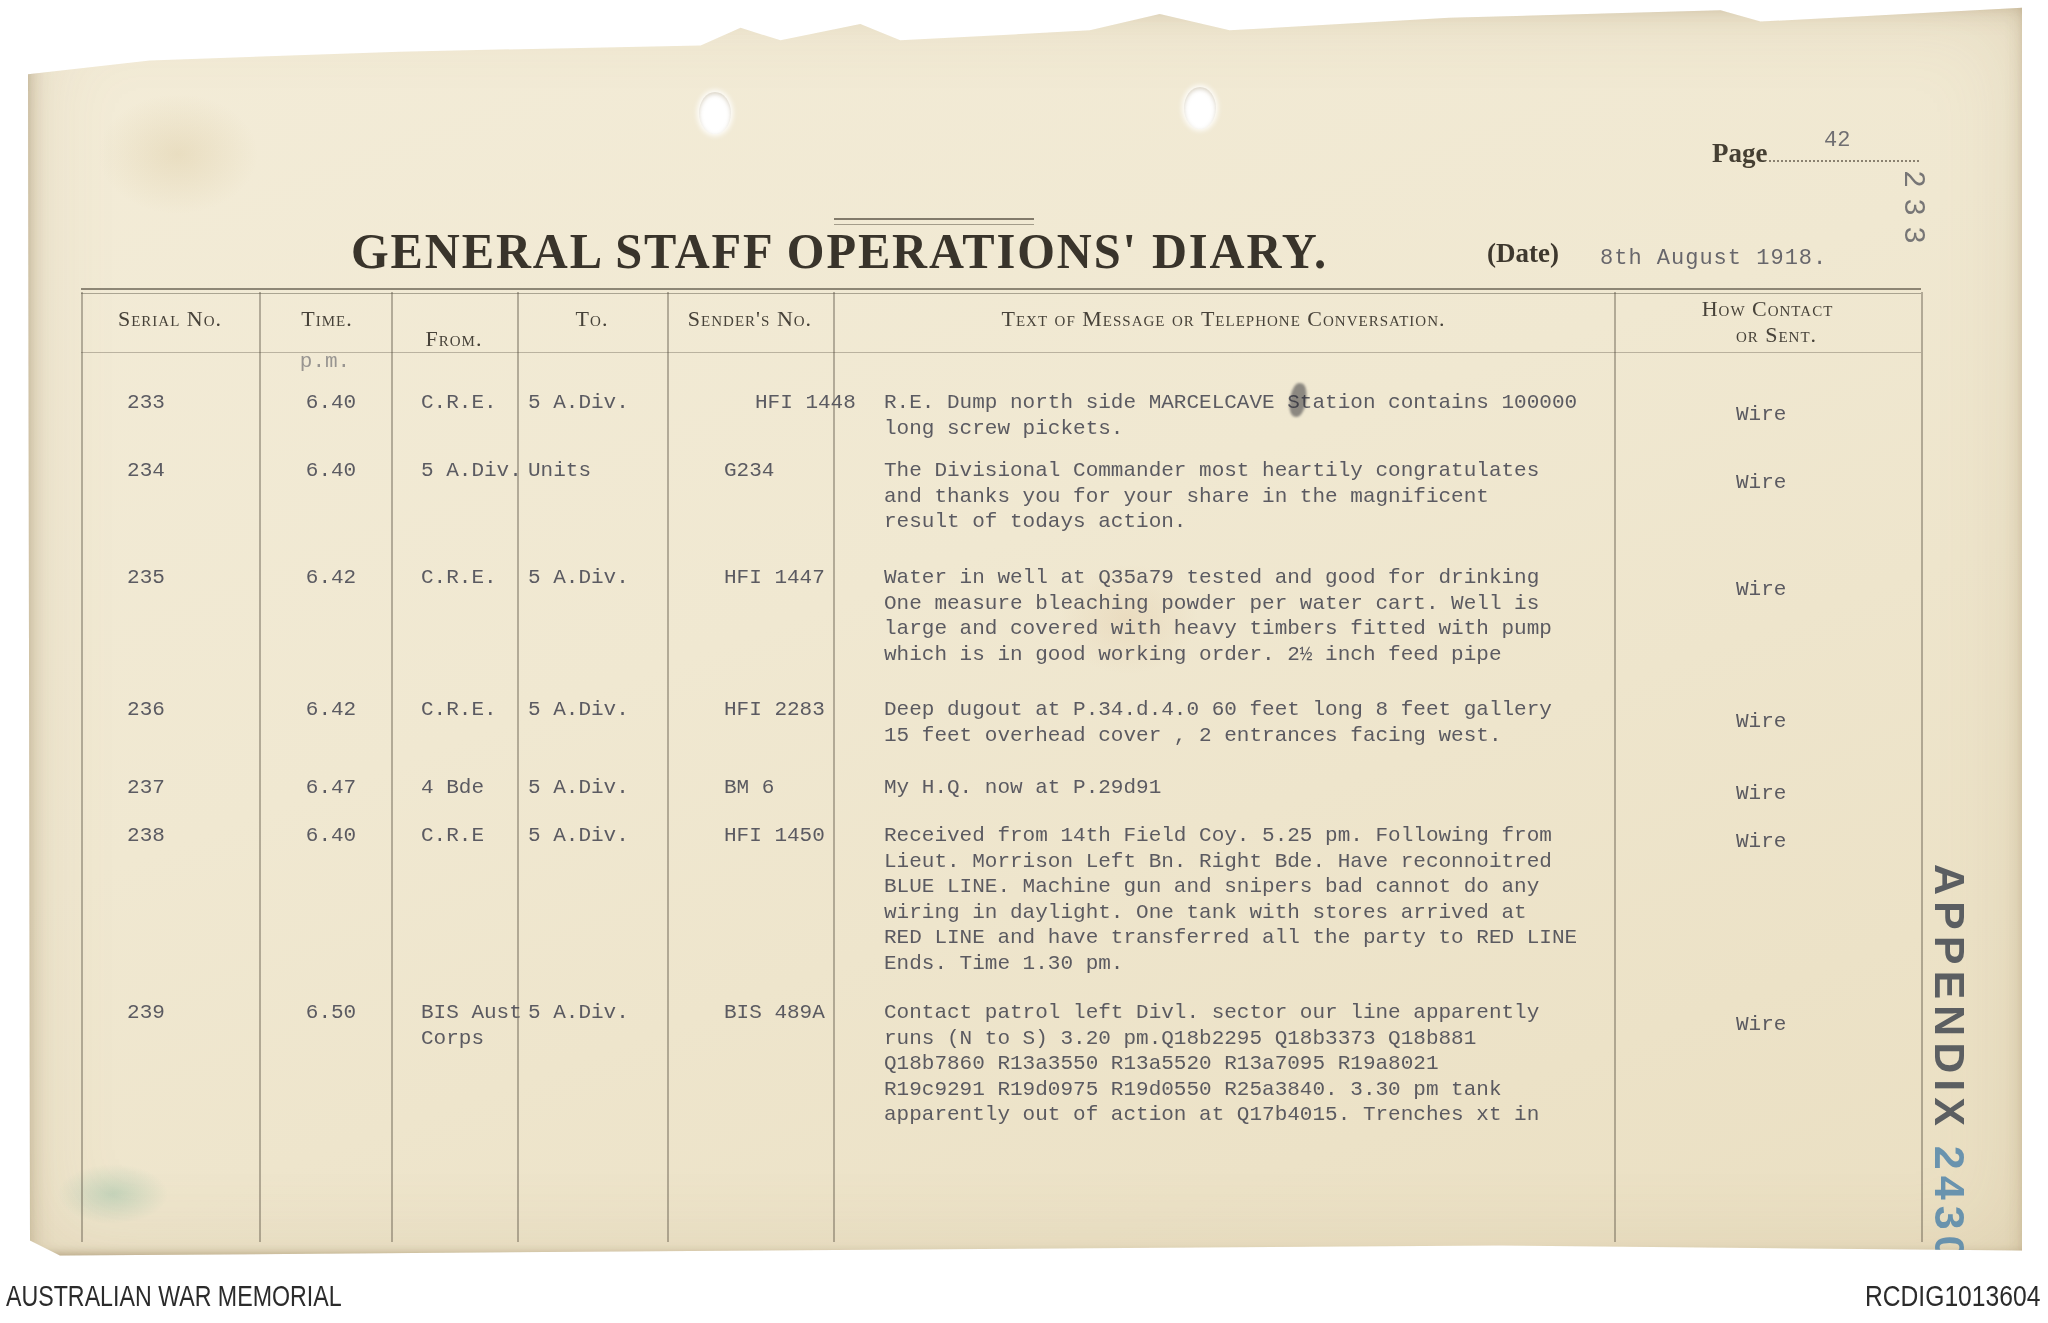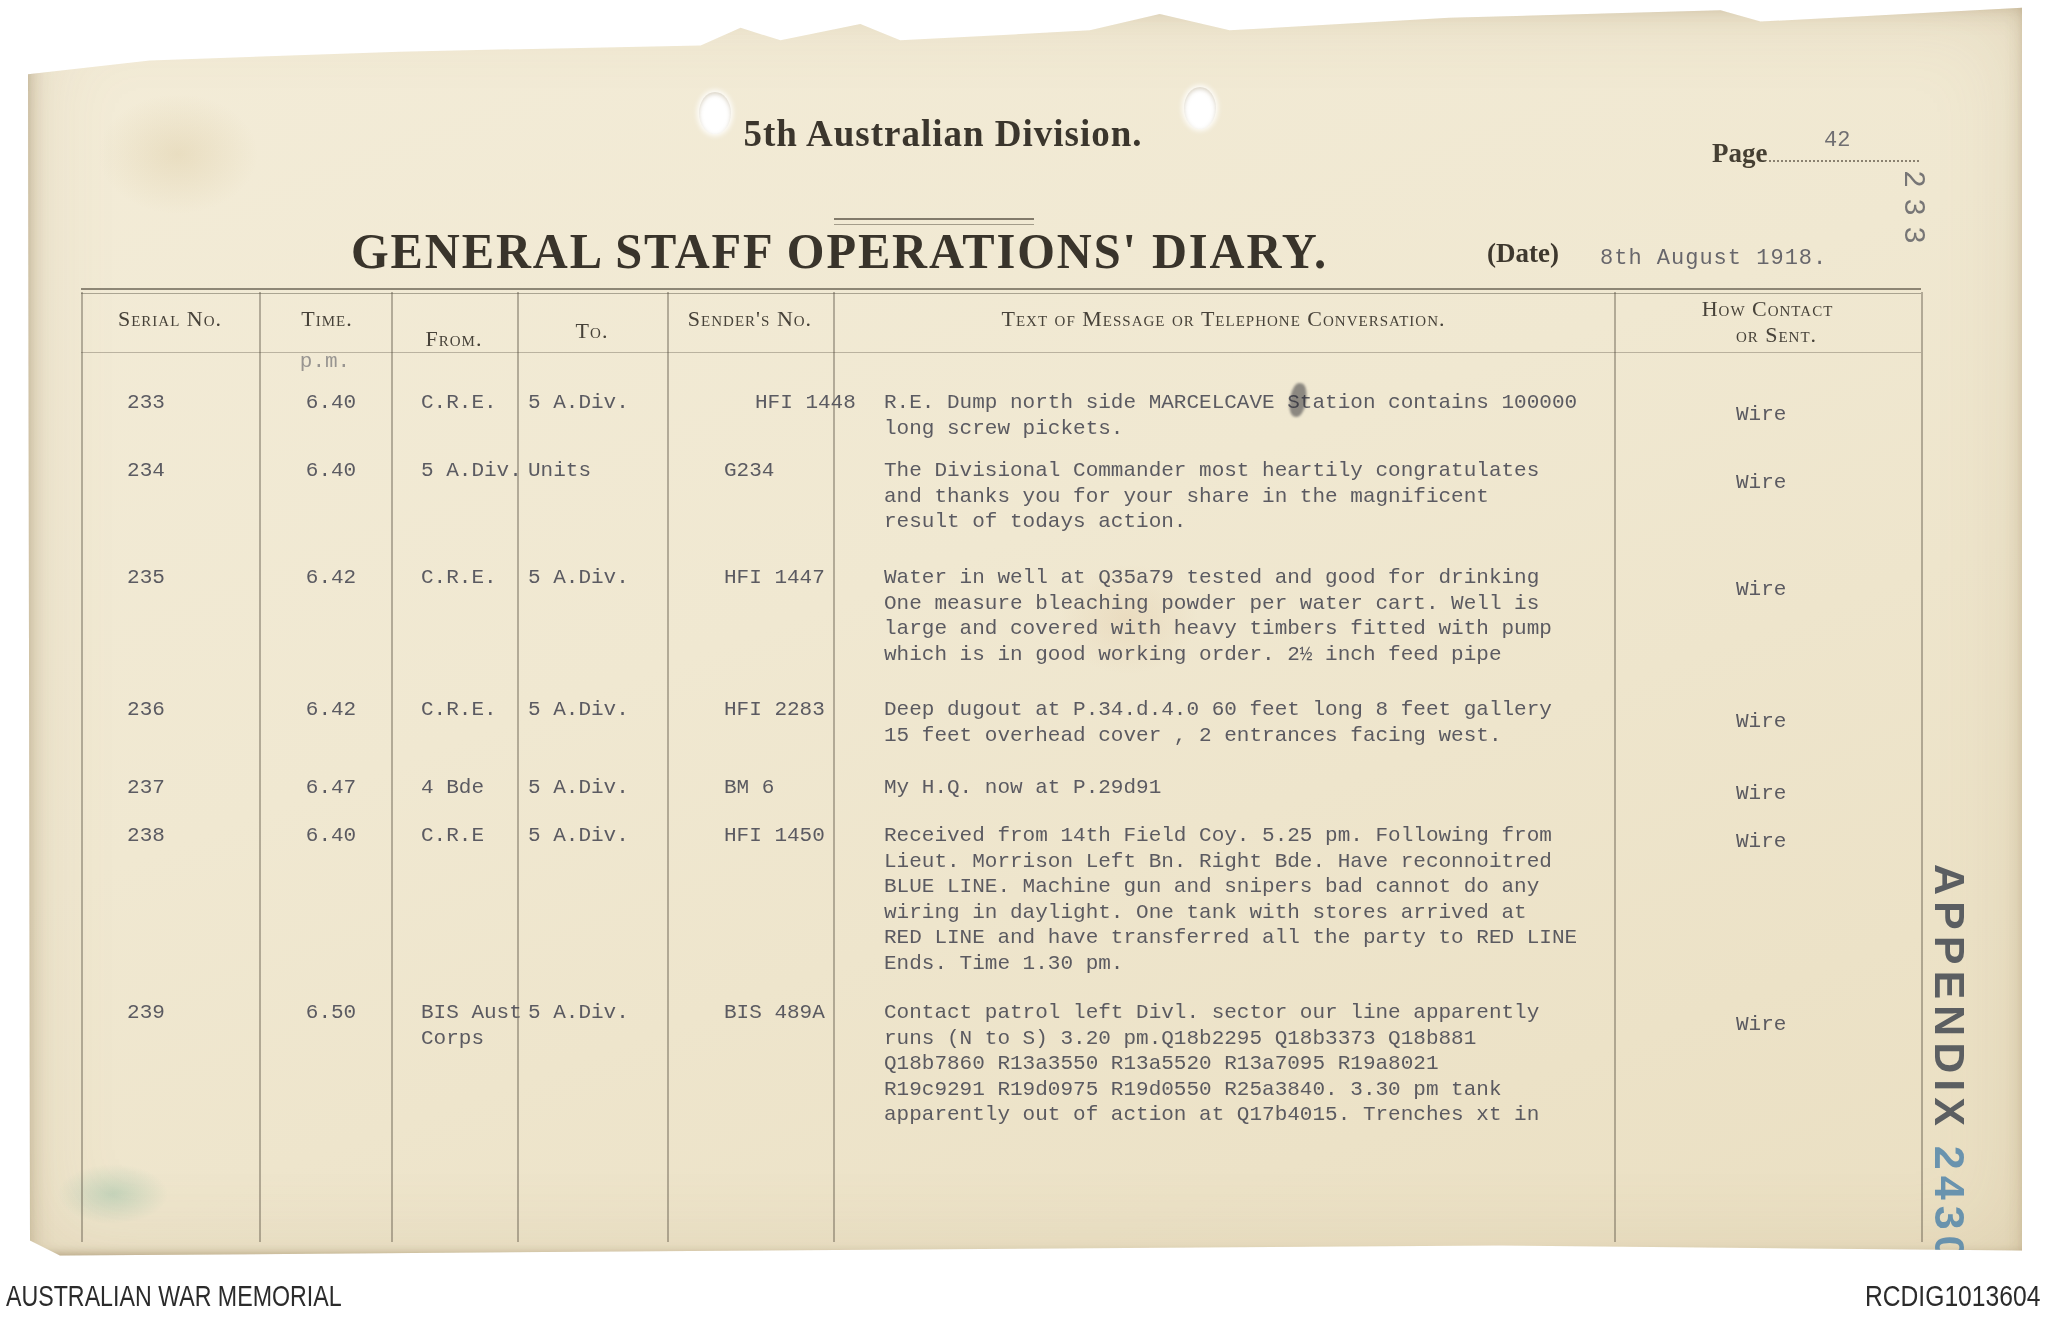--- a/index.html
+++ b/index.html
@@ -80,21 +80,20 @@
 
   <div class="paper">
 
     <div class="stain" style="left:70px;top:90px;width:160px;height:120px;background:radial-gradient(closest-side,rgba(190,160,95,.18),rgba(190,160,95,0));"></div>
     <div class="stain" style="left:1030px;top:560px;width:140px;height:110px;background:radial-gradient(closest-side,rgba(205,160,110,.16),rgba(205,160,110,0));"></div>
     <div class="stain" style="left:30px;top:1160px;width:110px;height:60px;background:radial-gradient(closest-side,rgba(90,165,140,.28),rgba(90,165,140,0));"></div>
 
     <div class="punch-hole" style="left:671px;top:88px;"></div>
     <div class="punch-hole" style="left:1156px;top:83px;"></div>
 
-    <div class="division-title">5th Australian Division.</div>
     <div class="title-rule" style="left:806px;top:214px;width:200px;"></div>
     <div class="title-rule" style="left:806px;top:220px;width:200px;height:1px;opacity:.7;"></div>
 
     <div class="page-row">
       <span>Page</span><span class="page-dots"></span>
     </div>
     <div class="page-number typed">42</div>
 
     <div class="ops-title">GENERAL STAFF OPERATIONS' DIARY.</div>
     <div class="date-label">(Date)</div>
@@ -115,21 +114,21 @@
     <div class="vline" style="left:489px;"></div>
     <div class="vline" style="left:639px;"></div>
     <div class="vline" style="left:805px;"></div>
     <div class="vline" style="left:1586px;"></div>
     <div class="vline" style="left:1893px;"></div>
 
     <div class="th" style="left:53px;top:302px;width:178px;">Serial No.</div>
     <div class="th" style="left:231px;top:302px;width:136px;">Time.</div>
     <div class="th-sub" style="left:231px;top:326px;width:132px;">p.m.</div>
     <div class="th" style="left:363px;top:302px;width:126px;margin-top:20px;">From.</div>
-    <div class="th" style="left:489px;top:302px;width:150px;margin-top:12px;">To.</div>
+    <div class="th" style="left:489px;top:302px;width:150px;">To.</div>
     <div class="th" style="left:639px;top:302px;width:166px;">Sender's No.</div>
     <div class="th" style="left:805px;top:302px;width:781px;">Text of Message or Telephone Conversation.</div>
     <div class="th" style="left:1586px;top:292px;width:307px;">How Contact</div>
     <div class="th" style="left:1586px;top:318px;width:307px;padding-left:9px;">or Sent.</div>
 
     <div class="trow" style="top:386px;">
       <div class="td td-serial">233</div>
       <div class="td td-time">6.40</div>
       <div class="td td-from">C.R.E.</div>
       <div class="td td-to">5 A.Div.</div>

